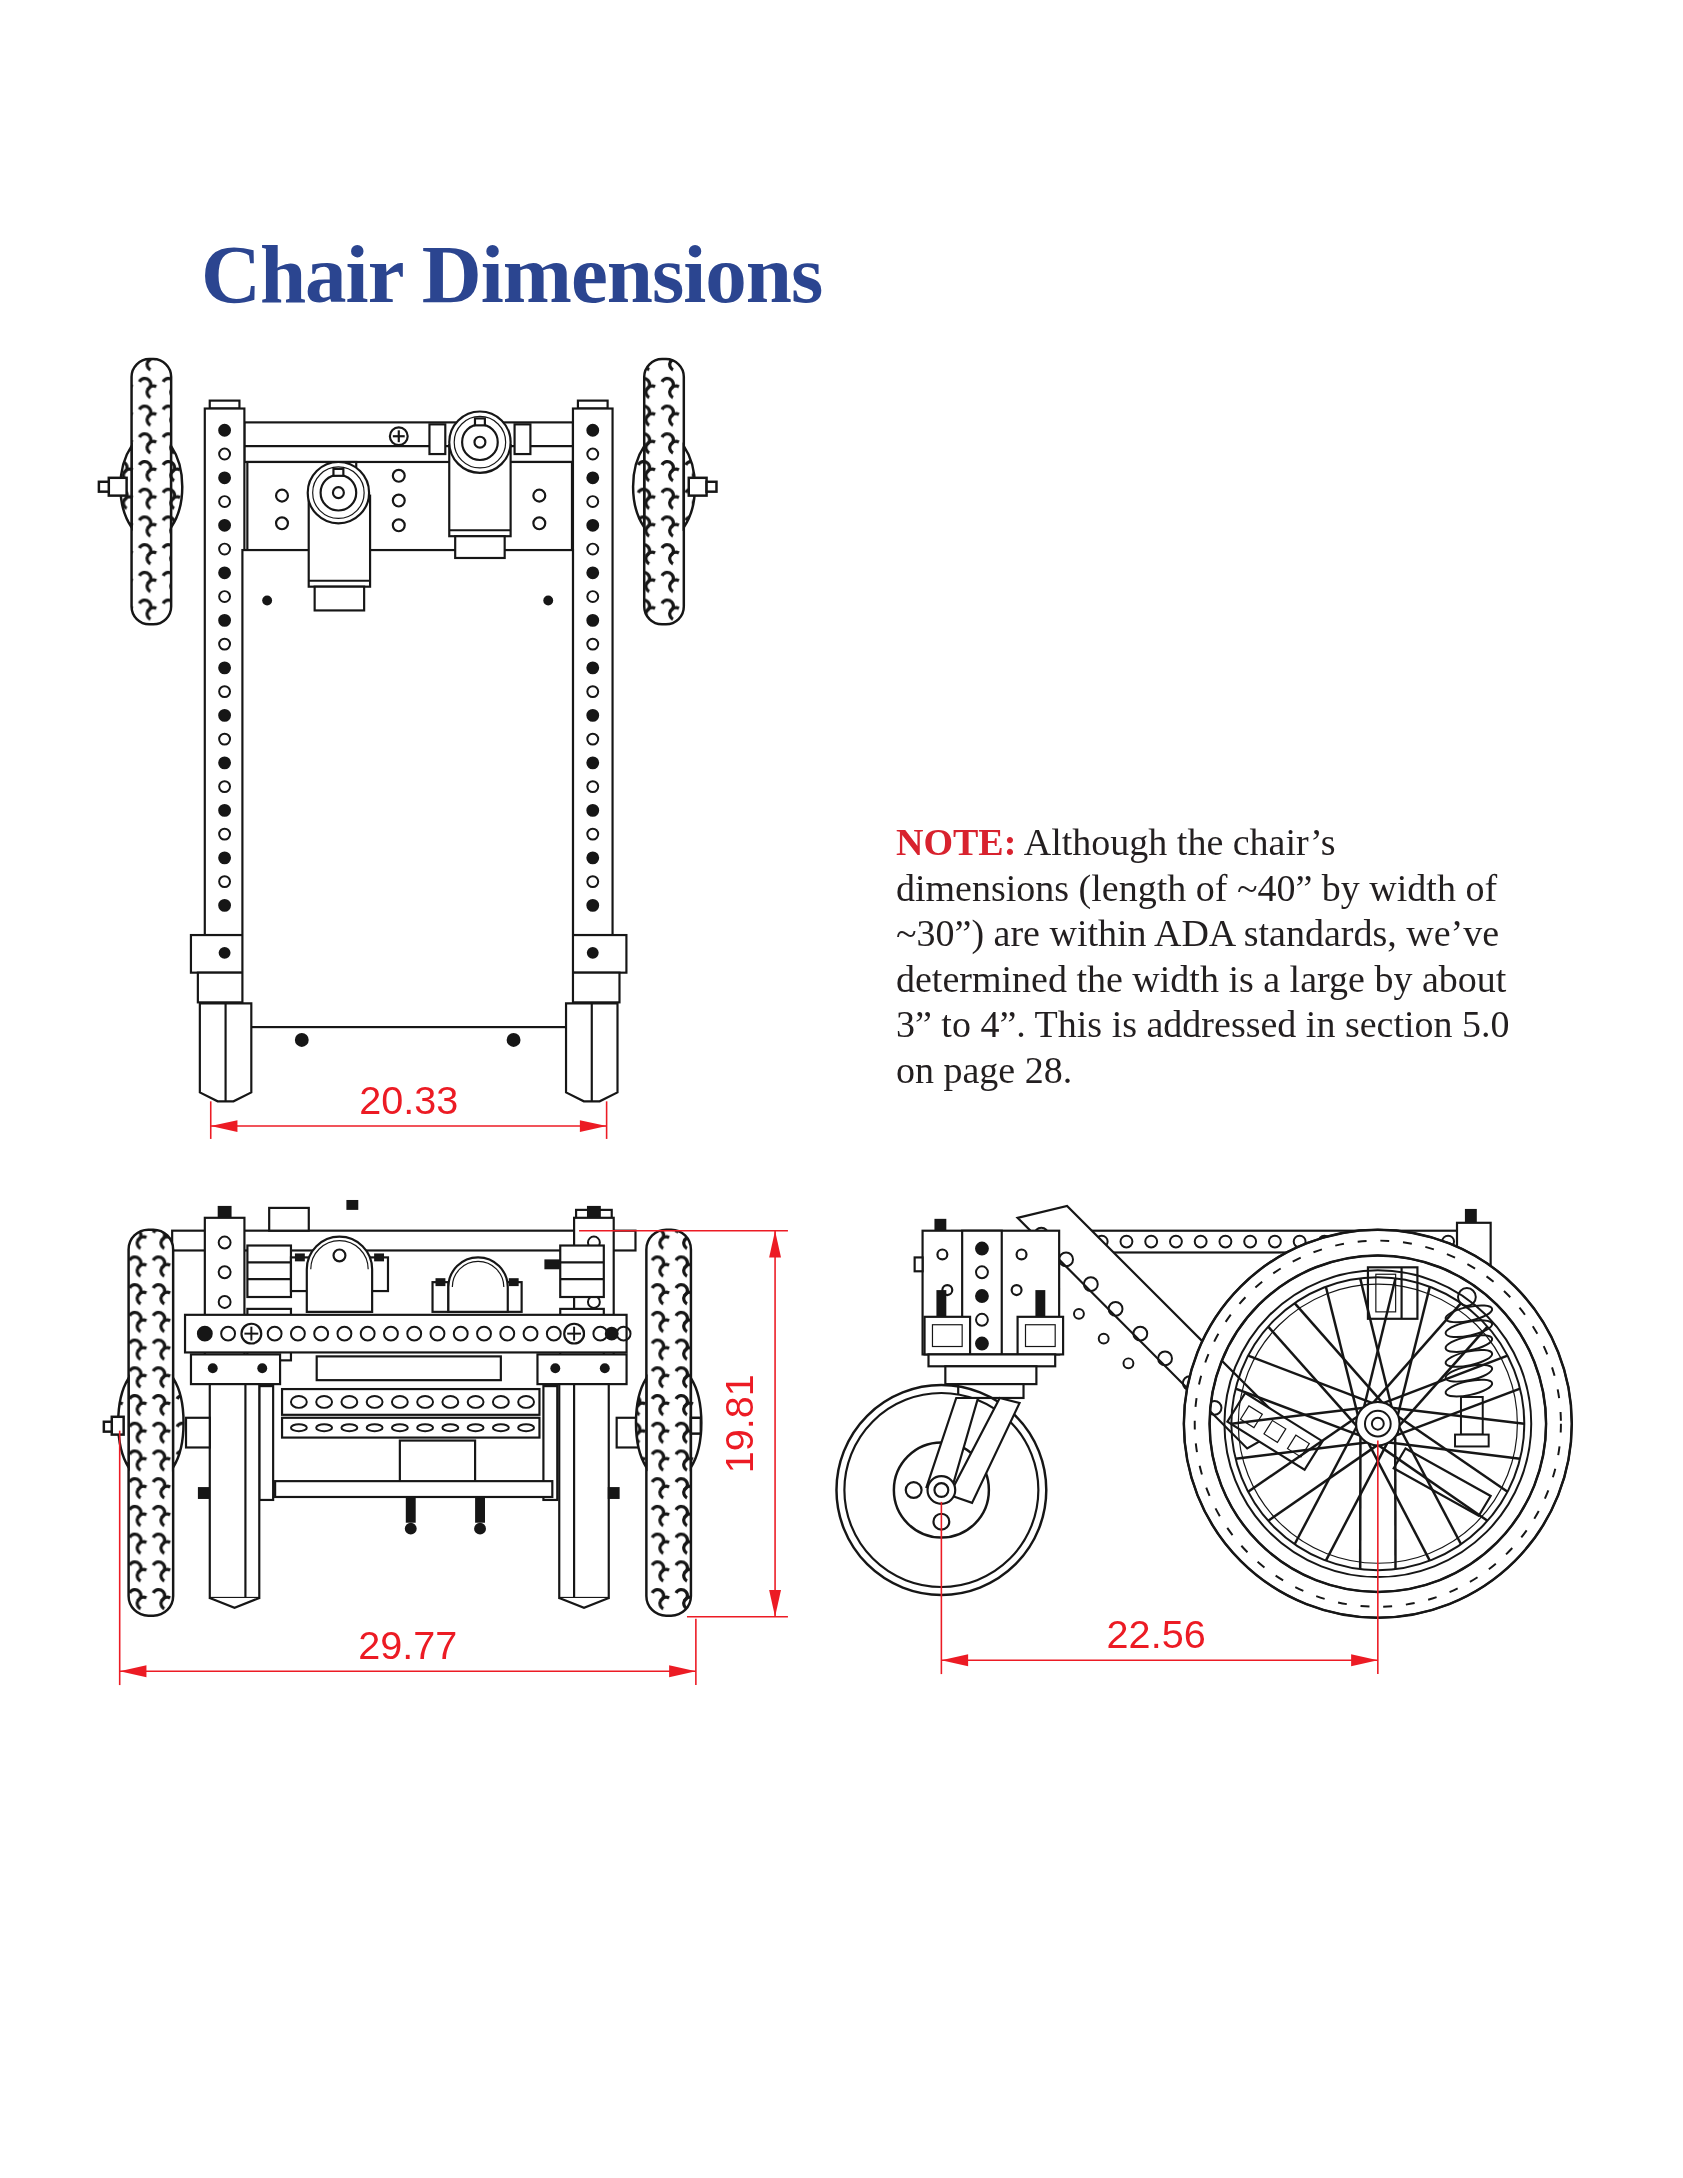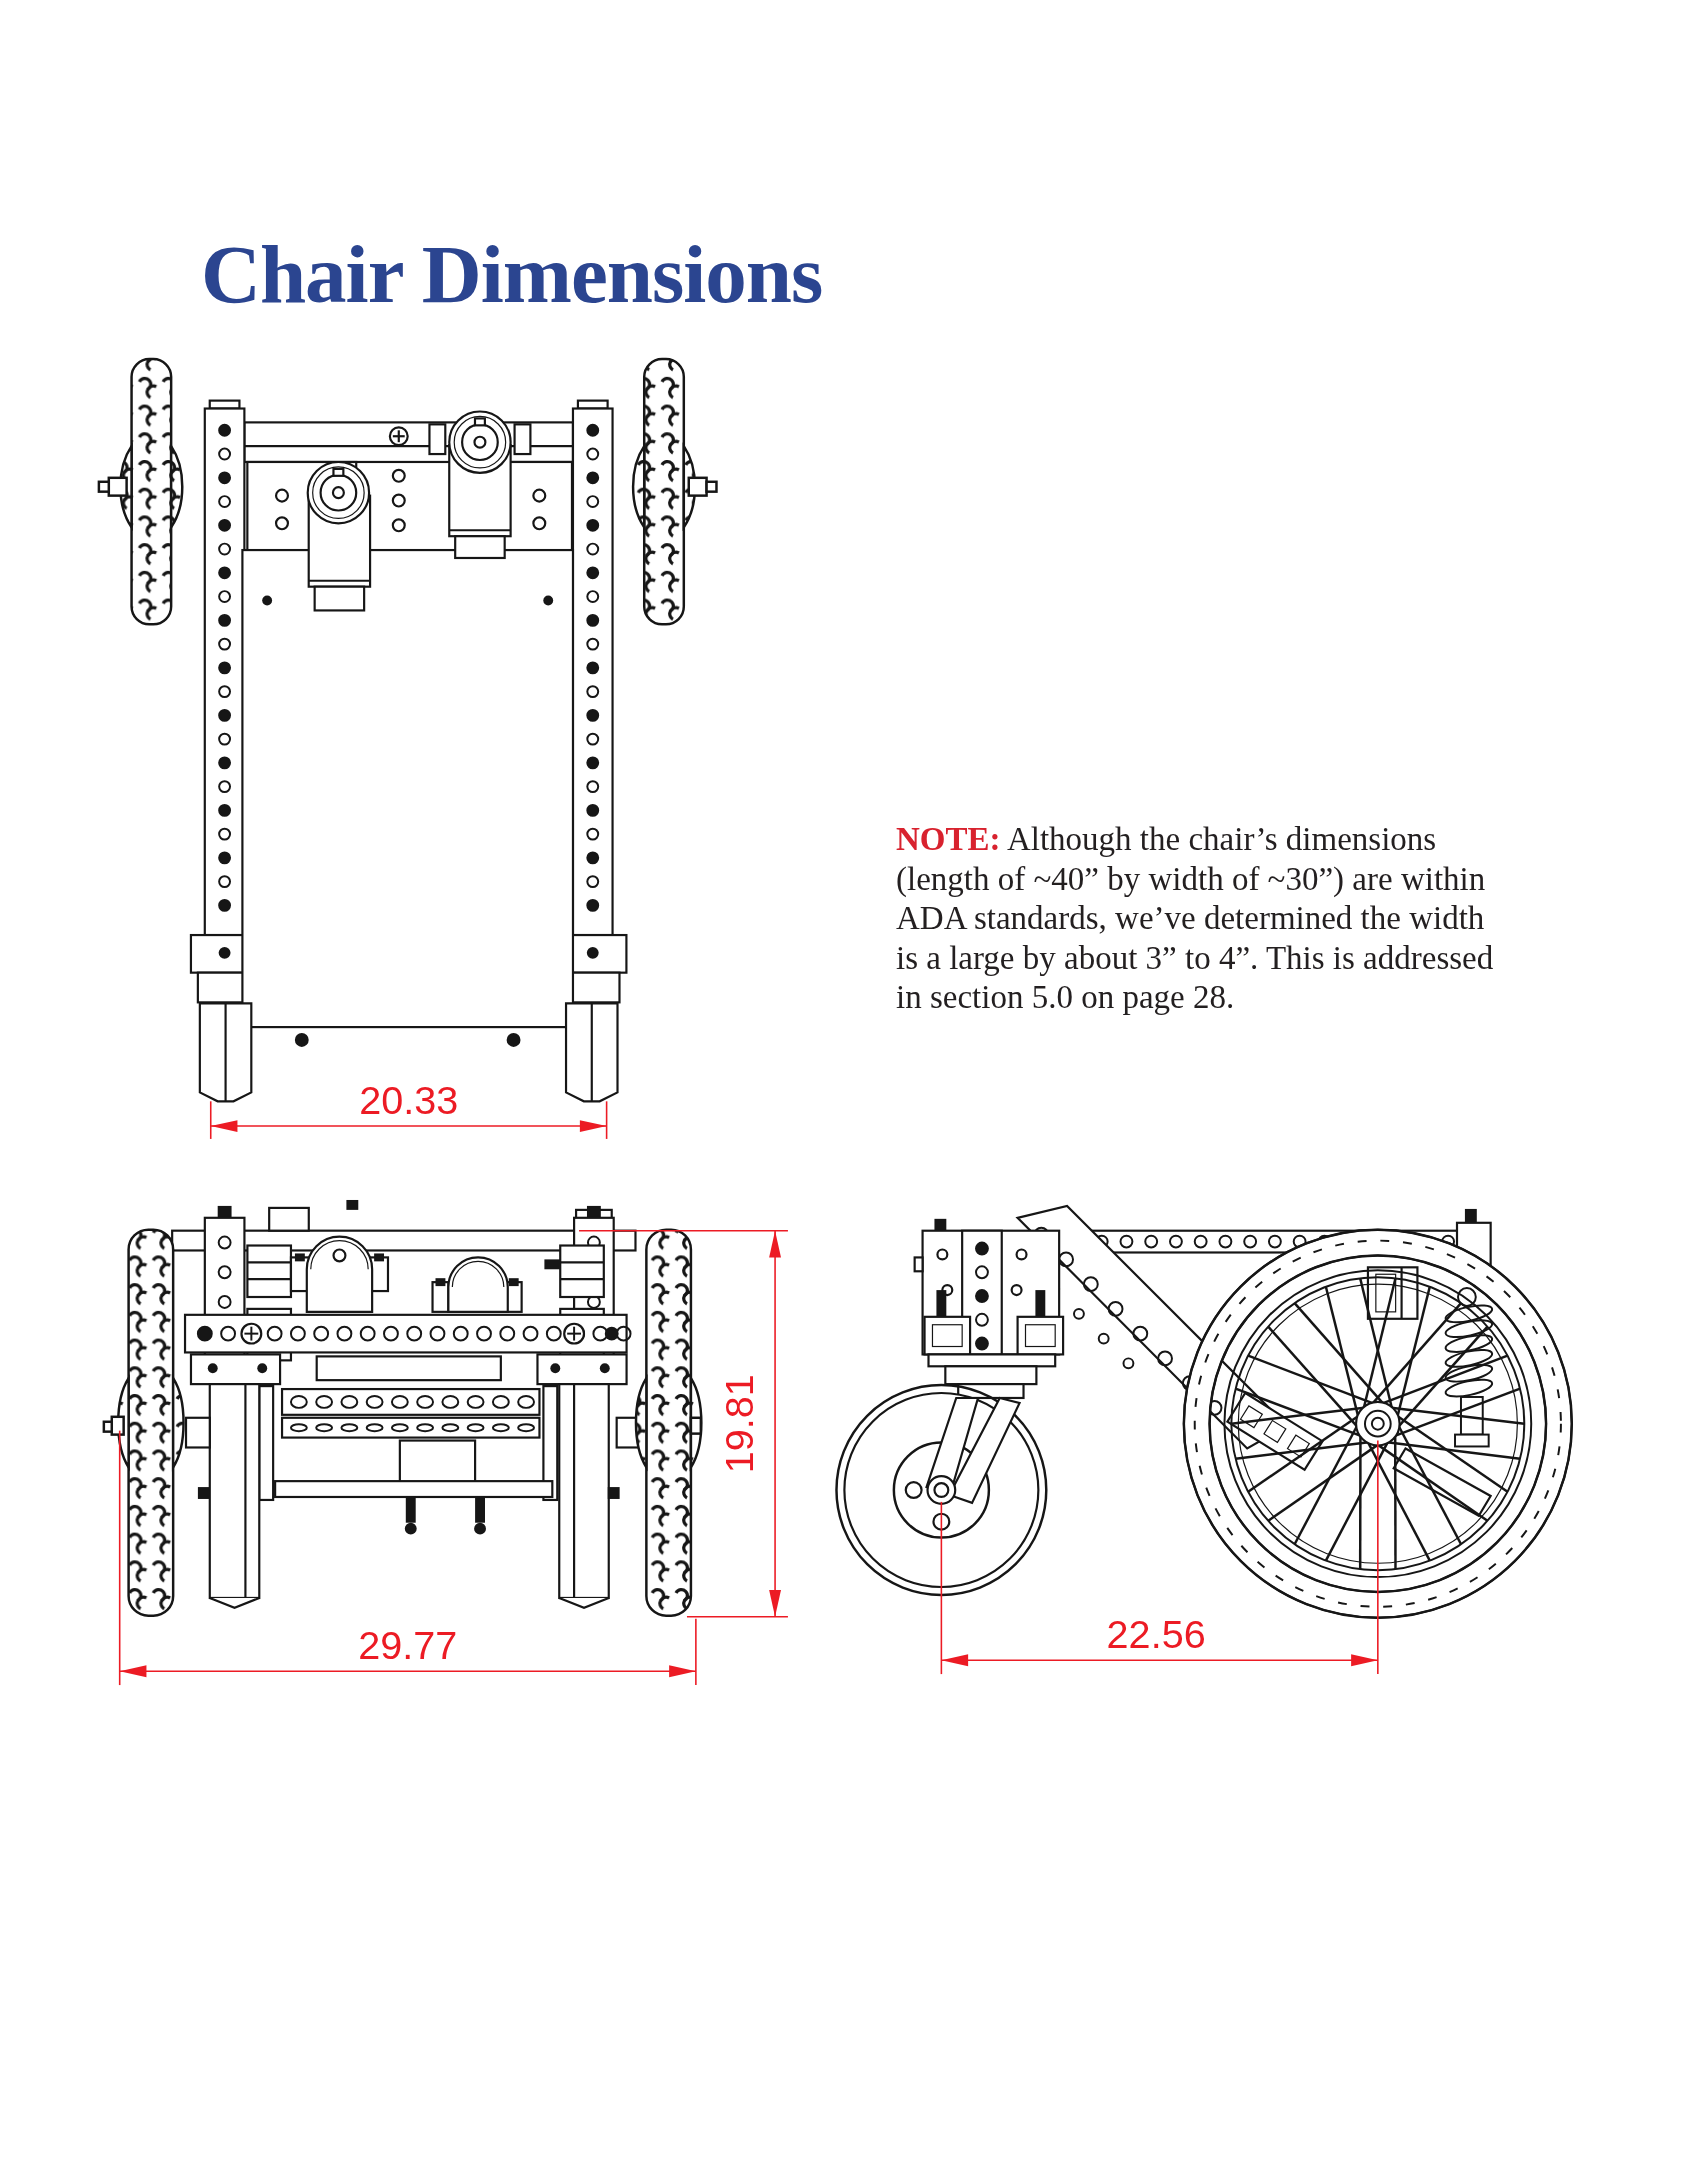--- a/index.html
+++ b/index.html
@@ -1,20 +1,20 @@
 <!DOCTYPE html>
 <html><head>
 <meta charset="utf-8">
 <style>
   html,body{margin:0;padding:0;background:#fff;}
   body{width:1683px;height:2178px;position:relative;font-family:"Liberation Serif",serif;}
   #page{position:absolute;inset:0;background:#ffffff;overflow:hidden;}
   #title{position:absolute;left:201px;top:226px;font-size:83px;font-weight:bold;
          color:#2b4590;letter-spacing:-1px;white-space:nowrap;text-align:center;}
-  #note{position:absolute;left:896px;top:820px;width:614px;font-size:33px;line-height:1.2;
+  #note{position:absolute;left:896px;top:820px;width:614px;font-size:38px;line-height:1.2;
         color:#231f20;}
   #note .note-label{color:#d8222e;font-weight:bold;}
   svg{position:absolute;overflow:visible;}
   .k{stroke:#161616;stroke-width:2;fill:none;}
   .k25{stroke:#161616;stroke-width:2.5;fill:none;}
   .kw{stroke:#161616;stroke-width:2.2;fill:#ffffff;}
   .kb{fill:#161616;stroke:none;}
   .thin{stroke:#161616;stroke-width:1.2;fill:none;}
   .red-l{stroke:#ec1b24;stroke-width:1.6;fill:none;}
   .red-f{fill:#ec1b24;stroke:none;}

